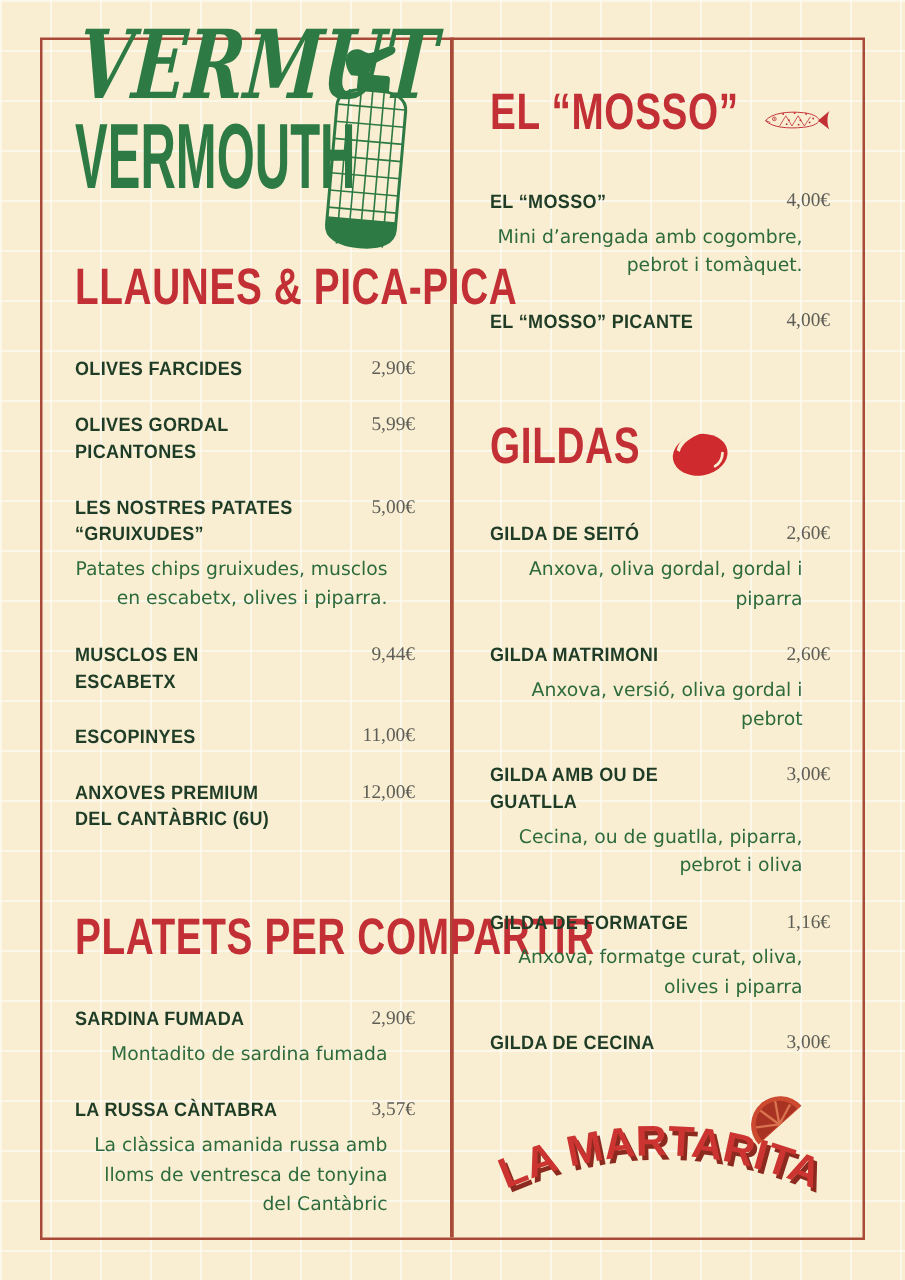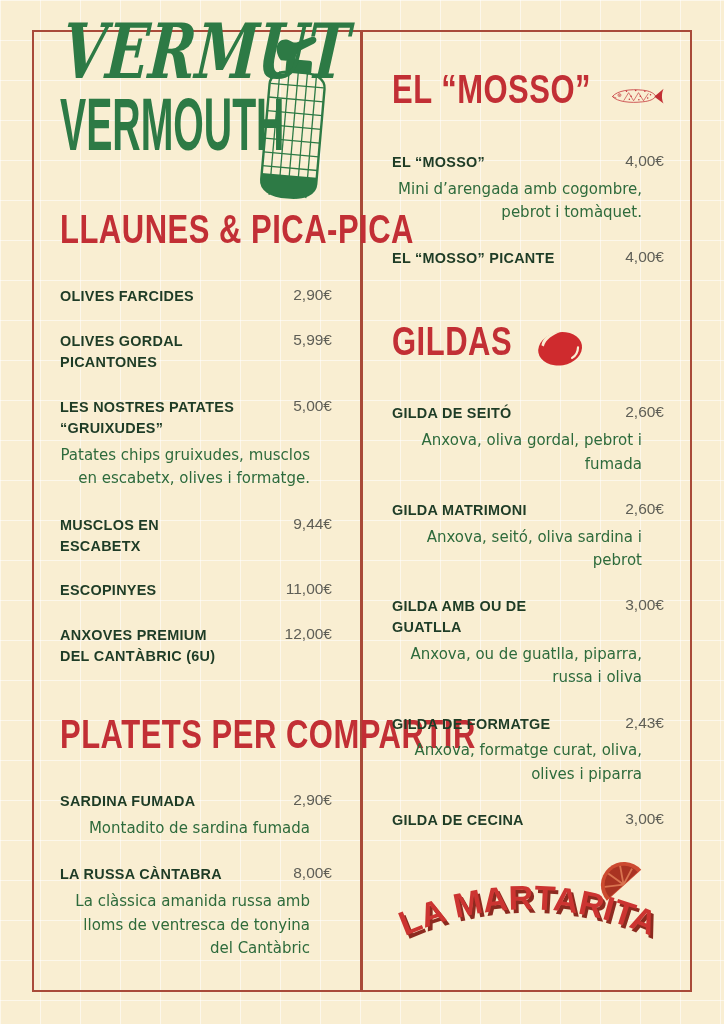--- a/index.html
+++ b/index.html
@@ -35,39 +35,39 @@
     margin-top:-14px;
   }
   .brand-block{
     font-weight:700;font-size:74px;line-height:.95;
     color:#2d7a45;white-space:nowrap;letter-spacing:0;
     transform:scale(.53,1);transform-origin:left top;
     margin-top:2px;
   }
   .siphon{position:absolute;left:248px;top:34px;}
 
-  .section-title{display:flex;align-items:center;gap:20px;margin-top:56px;}
+  .section-title{display:flex;align-items:center;gap:20px;margin-top:71px;}
   .section-title.first{margin-top:58px;}
   .col-right .section-title.first{margin-top:14px;}
   .section-title-text{
     font-size:31px;font-weight:700;color:#c22f35;
     transform:scaleY(1.32);transform-origin:center bottom;
     white-space:nowrap;letter-spacing:.5px;
   }
   .item{margin-top:24px;}
   .item.first{margin-top:32px;}
   .item-head{display:flex;justify-content:space-between;align-items:flex-start;}
   .item-name{
     width:70%;
     font-weight:700;font-size:15.5px;line-height:1.35;
     color:#1e3c26;letter-spacing:.3px;
     transform:scaleX(.93);transform-origin:left top;
   }
   .item-price{
-    font-family:Liberation Sans, sans-serif;
+    font-family:Liberation Serif, serif;
     font-size:15.5px;color:#5e5e56;white-space:nowrap;
   }
   .item-desc{
     margin-top:5px;
     font-family:"DejaVu Sans", sans-serif;
     font-size:15px;line-height:1.55;color:#2e6b3c;
     max-width:250px;
     text-align:right;
   }
   .footer{position:relative;margin-top:20px;height:160px;}
@@ -121,21 +121,21 @@
         <div class="item-head">
           <span class="item-name">OLIVES GORDAL PICANTONES</span>
           <span class="item-price">5,99€</span>
         </div>
       </div>
       <div class="item">
         <div class="item-head">
           <span class="item-name">LES NOSTRES PATATES “GRUIXUDES”</span>
           <span class="item-price">5,00€</span>
         </div>
-        <div class="item-desc">Patates chips gruixudes, musclos en escabetx, olives i formatge.</div>
+        <div class="item-desc">Patates chips gruixudes, musclos en escabetx, olives i piparra.</div>
       </div>
       <div class="item">
         <div class="item-head">
           <span class="item-name">MUSCLOS EN ESCABETX</span>
           <span class="item-price">9,44€</span>
         </div>
       </div>
       <div class="item">
         <div class="item-head">
           <span class="item-name">ESCOPINYES</span>
@@ -158,21 +158,21 @@
       <div class="item first">
         <div class="item-head">
           <span class="item-name">SARDINA FUMADA</span>
           <span class="item-price">2,90€</span>
         </div>
         <div class="item-desc">Montadito de sardina fumada</div>
       </div>
       <div class="item">
         <div class="item-head">
           <span class="item-name">LA RUSSA CÀNTABRA</span>
-          <span class="item-price">8,00€</span>
+          <span class="item-price">3,57€</span>
         </div>
         <div class="item-desc">La clàssica amanida russa amb lloms de ventresca de tonyina del Cantàbric</div>
       </div>
 
     </div>
   </div>
 
   <div class="col-right">
     <div class="section">
       <div class="section-title first">
@@ -223,40 +223,40 @@
             <path d="M45 41 C50 39 53 35 54 30" stroke="#f9eed2" stroke-width="2.6" fill="none" stroke-linecap="round"></path>
           </g>
         </svg>
       </div>
 
       <div class="item first">
         <div class="item-head">
           <span class="item-name">GILDA DE SEITÓ</span>
           <span class="item-price">2,60€</span>
         </div>
-        <div class="item-desc">Anxova, oliva gordal, pebrot i fumada</div>
+        <div class="item-desc">Anxova, oliva gordal, gordal i piparra</div>
       </div>
       <div class="item">
         <div class="item-head">
           <span class="item-name">GILDA MATRIMONI</span>
           <span class="item-price">2,60€</span>
         </div>
-        <div class="item-desc">Anxova, seitó, oliva sardina i pebrot</div>
+        <div class="item-desc">Anxova, versió, oliva gordal i pebrot</div>
       </div>
       <div class="item">
         <div class="item-head">
           <span class="item-name">GILDA AMB OU DE GUATLLA</span>
           <span class="item-price">3,00€</span>
         </div>
-        <div class="item-desc">Anxova, ou de guatlla, piparra, russa i oliva</div>
+        <div class="item-desc">Cecina, ou de guatlla, piparra, pebrot i oliva</div>
       </div>
       <div class="item">
         <div class="item-head">
           <span class="item-name">GILDA DE FORMATGE</span>
-          <span class="item-price">2,43€</span>
+          <span class="item-price">1,16€</span>
         </div>
         <div class="item-desc">Anxova, formatge curat, oliva, olives i piparra</div>
       </div>
       <div class="item">
         <div class="item-head">
           <span class="item-name">GILDA DE CECINA</span>
           <span class="item-price">3,00€</span>
         </div>
       </div>
     </div>

